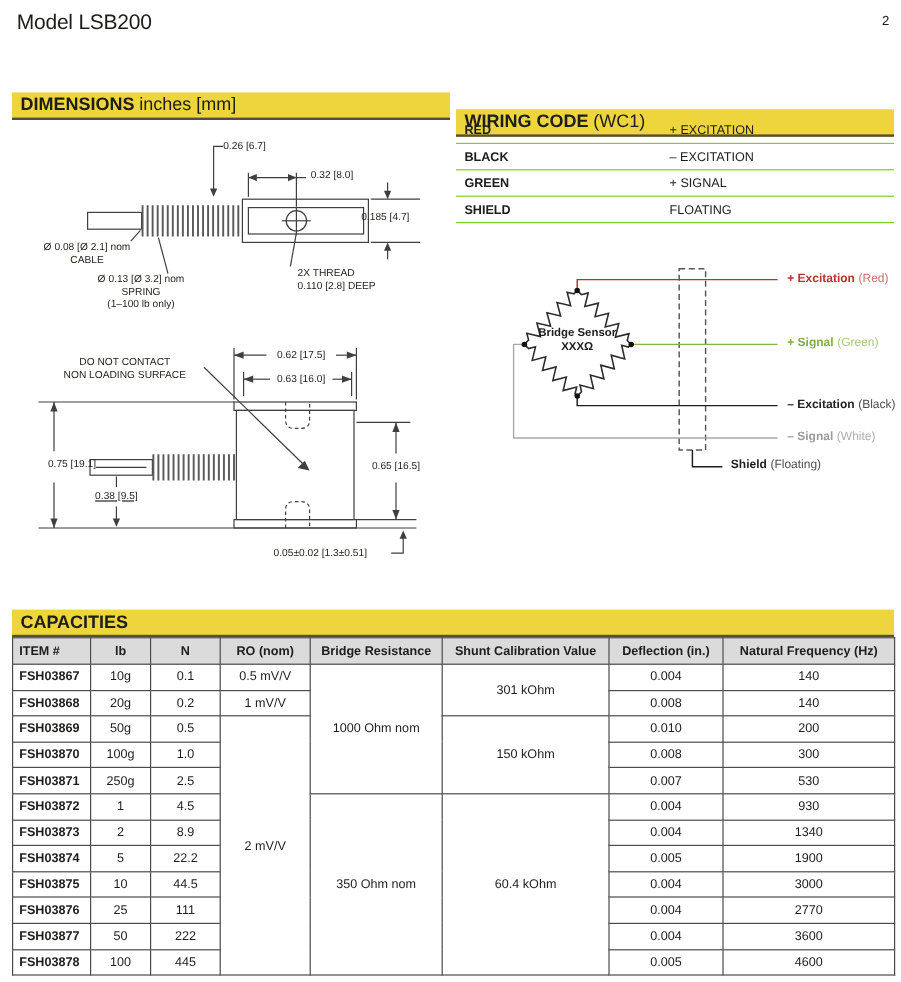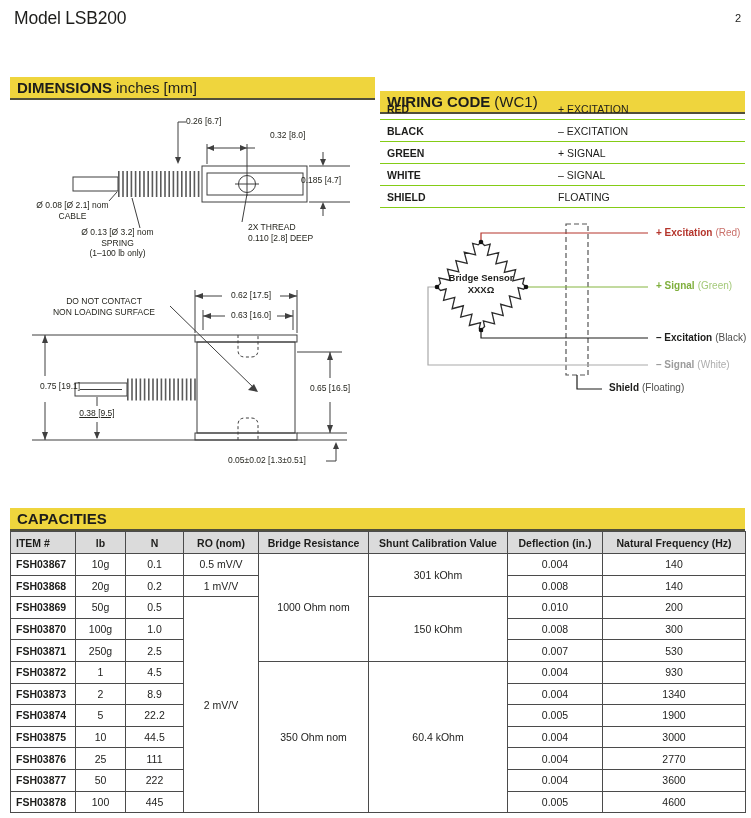--- a/index.html
+++ b/index.html
@@ -67,24 +67,20 @@
       </div>
       <div class="wrow">
         <div class="wcolor">BLACK</div>
         <div class="wfunc">– EXCITATION</div>
       </div>
       <div class="wrow">
         <div class="wcolor">GREEN</div>
         <div class="wfunc">+ SIGNAL</div>
       </div>
       <div class="wrow">
-        <div class="wcolor">WHITE</div>
-        <div class="wfunc">– SIGNAL</div>
-      </div>
-      <div class="wrow">
         <div class="wcolor">SHIELD</div>
         <div class="wfunc">FLOATING</div>
       </div>
     </div>
 
   <div class="drawing" style="left:10px;top:100px;width:365px;height:150px;">
     <svg width="365" height="150" viewBox="0 0 365 150">
       <g class="geo">
         <rect x="63" y="77" width="45" height="14"></rect>
         <rect x="192" y="66" width="105" height="36"></rect>
@@ -109,21 +105,21 @@
         <line x1="232" y1="122" x2="237" y2="94"></line>
       </g>
       <line class="spring" x1="108" y1="84" x2="190" y2="84" stroke-width="26" stroke-dasharray="1.6 2.6"></line>
       <path class="fillgeo" d="M168,64 l-3,-7 l6,0 z"></path>
       <path class="fillgeo" d="M197,48 l7,-3 l0,6 z"></path>
       <path class="fillgeo" d="M237,48 l-7,-3 l0,6 z"></path>
       <path class="fillgeo" d="M313,66 l-3,-7 l6,0 z"></path>
       <path class="fillgeo" d="M313,102 l-3,7 l6,0 z"></path>
     </svg>
     <div class="dimtext" style="left:176px;top:16px;">0.26 [6.7]</div>
-    <div class="dimtext" style="left:249px;top:30px;margin-left:11px;">0.32 [8.0]</div>
+    <div class="dimtext" style="left:249px;top:40px;">0.32 [8.0]</div>
     <div class="dimtext" style="left:291px;top:75px;">0.185 [4.7]</div>
     <div class="dlabel tc" style="left:10px;top:100px;width:105px;">
       <div>Ø 0.08 [Ø 2.1] nom</div>
       <div>CABLE</div>
     </div>
     <div class="dlabel tc" style="left:55px;top:127px;width:105px;">
       <div>Ø 0.13 [Ø 3.2] nom</div>
       <div>SPRING</div>
       <div>(1–100 lb only)</div>
     </div>

